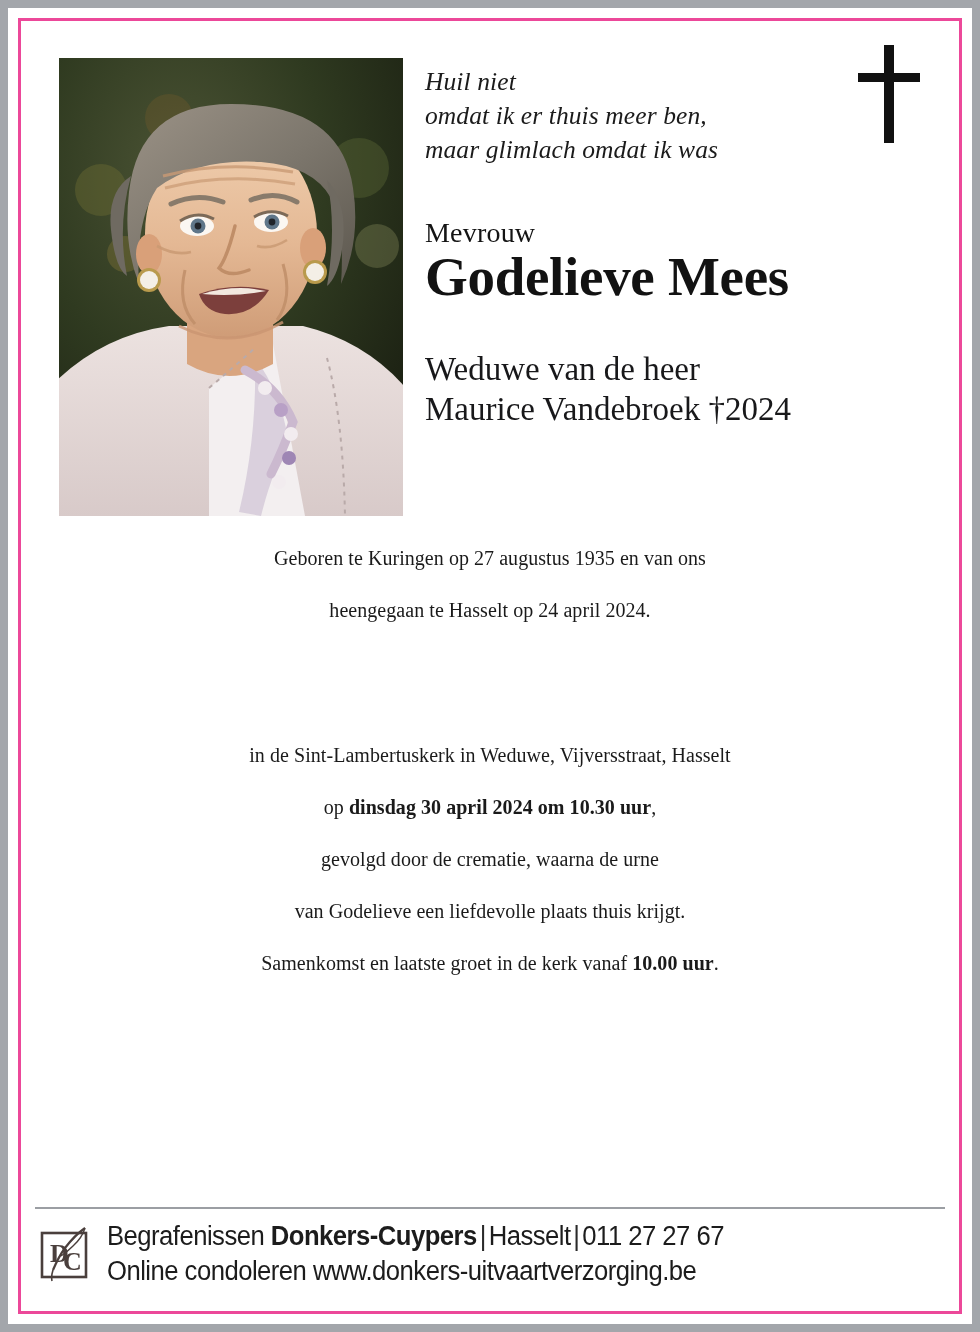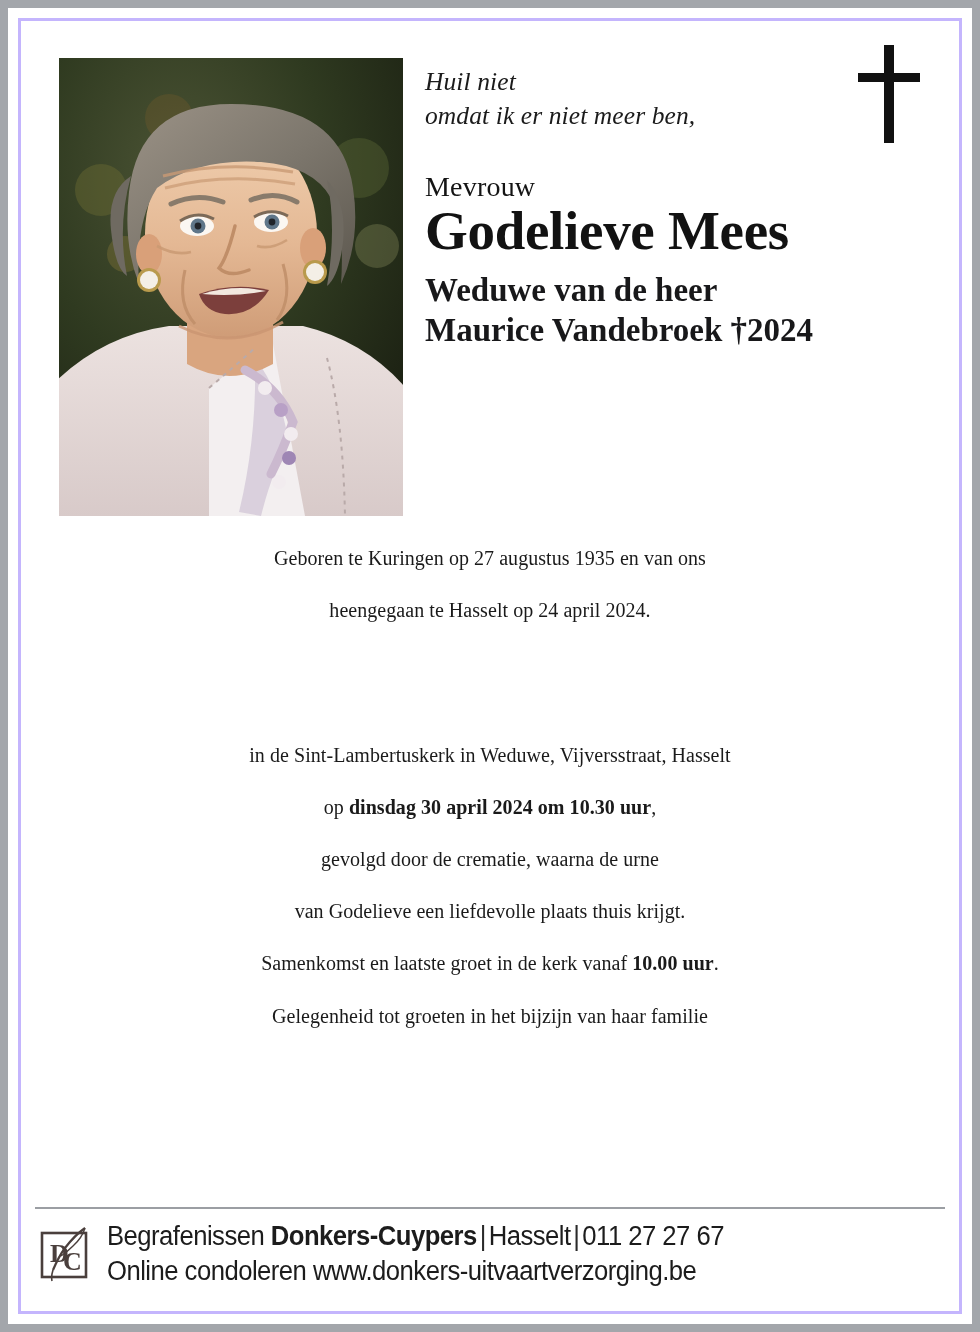--- a/index.html
+++ b/index.html
@@ -21,21 +21,21 @@
     width: 100%;
     height: 100%;
     box-sizing: border-box;
     background: #ffffff;
     padding: 10px;
   }
   #frame-inner {
     width: 100%;
     height: 100%;
     box-sizing: border-box;
-    border: 3px solid #c4b5fd;         
+    border: 3px solid #ec4899;         
     background: #15803d;
     position: relative;
   }
   #sheet {
     position: absolute;
     inset: 0;
     background: #ffffff;
   }
 
   
@@ -65,36 +65,36 @@
   }
 
   .verse {
     font-style: italic;
     font-size: 25.5px;
     line-height: 1.33;
     color: #1b1b1b;
     letter-spacing: .1px;
   }
   .salutation {
-    margin-top: 38px;
+    margin-top: 50px;
     font-size: 28px;
     color: #141414;
     letter-spacing: .2px;
   }
   .fullname {
     font-size: 55px;
     font-weight: 700;
     color: #121212;
     letter-spacing: -.3px;
     line-height: 1.02;
   }
   .spouse {
-    margin-top: 11px;
+    margin-top: 44px;
     font-size: 33px;
-    font-weight: 700;
+    font-weight: 400;
     line-height: 1.23;
     color: #18181a;
   }
 
   
   .cross {
     position: absolute;
     right: 39px;
     top: 24px;
     width: 62px;
@@ -262,21 +262,22 @@
               <circle cx="220" cy="424" r="7" fill="#f2ecef"></circle>
 
               <path d="M150 330 q26 -22 46 -40" stroke="#b9aaa9" stroke-width="2" stroke-dasharray="4 5" fill="none"></path>
               <path d="M268 300 q16 60 18 158" stroke="#b9aaa9" stroke-width="2" stroke-dasharray="4 5" fill="none"></path>
             </svg>
           </div>
 
           <div class="right-col">
             <div class="verse">
               <div>Huil niet</div>
-              <div>omdat ik er niet meer ben,</div>
+              <div>omdat ik er thuis meer ben,</div>
+              <div>maar glimlach omdat ik was</div>
             </div>
             <div class="salutation">Mevrouw</div>
             <div class="fullname">Godelieve Mees</div>
             <div class="spouse">
               <div>Weduwe van de heer</div>
               <div>Maurice Vandebroek †2024</div>
             </div>
           </div>
 
           <div class="cross">
@@ -294,21 +295,21 @@
 
           <div class="gap-lg"></div>
 
           <div class="p">
             <br>
             <span>in de Sint-Lambertuskerk in Weduwe, Vijversstraat, Hasselt</span><br>
             <span>op </span><b>dinsdag 30 april 2024 om 10.30 uur</b><span>,</span><br>
             <span>gevolgd door de crematie, waarna de urne</span><br>
             <span>van Godelieve een liefdevolle plaats thuis krijgt.</span><br>
             <span>Samenkomst en laatste groet in de kerk vanaf </span><b>10.00 uur</b><span>.</span><br>
-            <span>Gelegenheid tot groeten in het bijzijn van haar familie</span><br>
+            <br>
             <br>
             <br>
             
           </div>
 
         </div>
 
         <div class="footer-rule"></div>
 
         <div class="footer">

